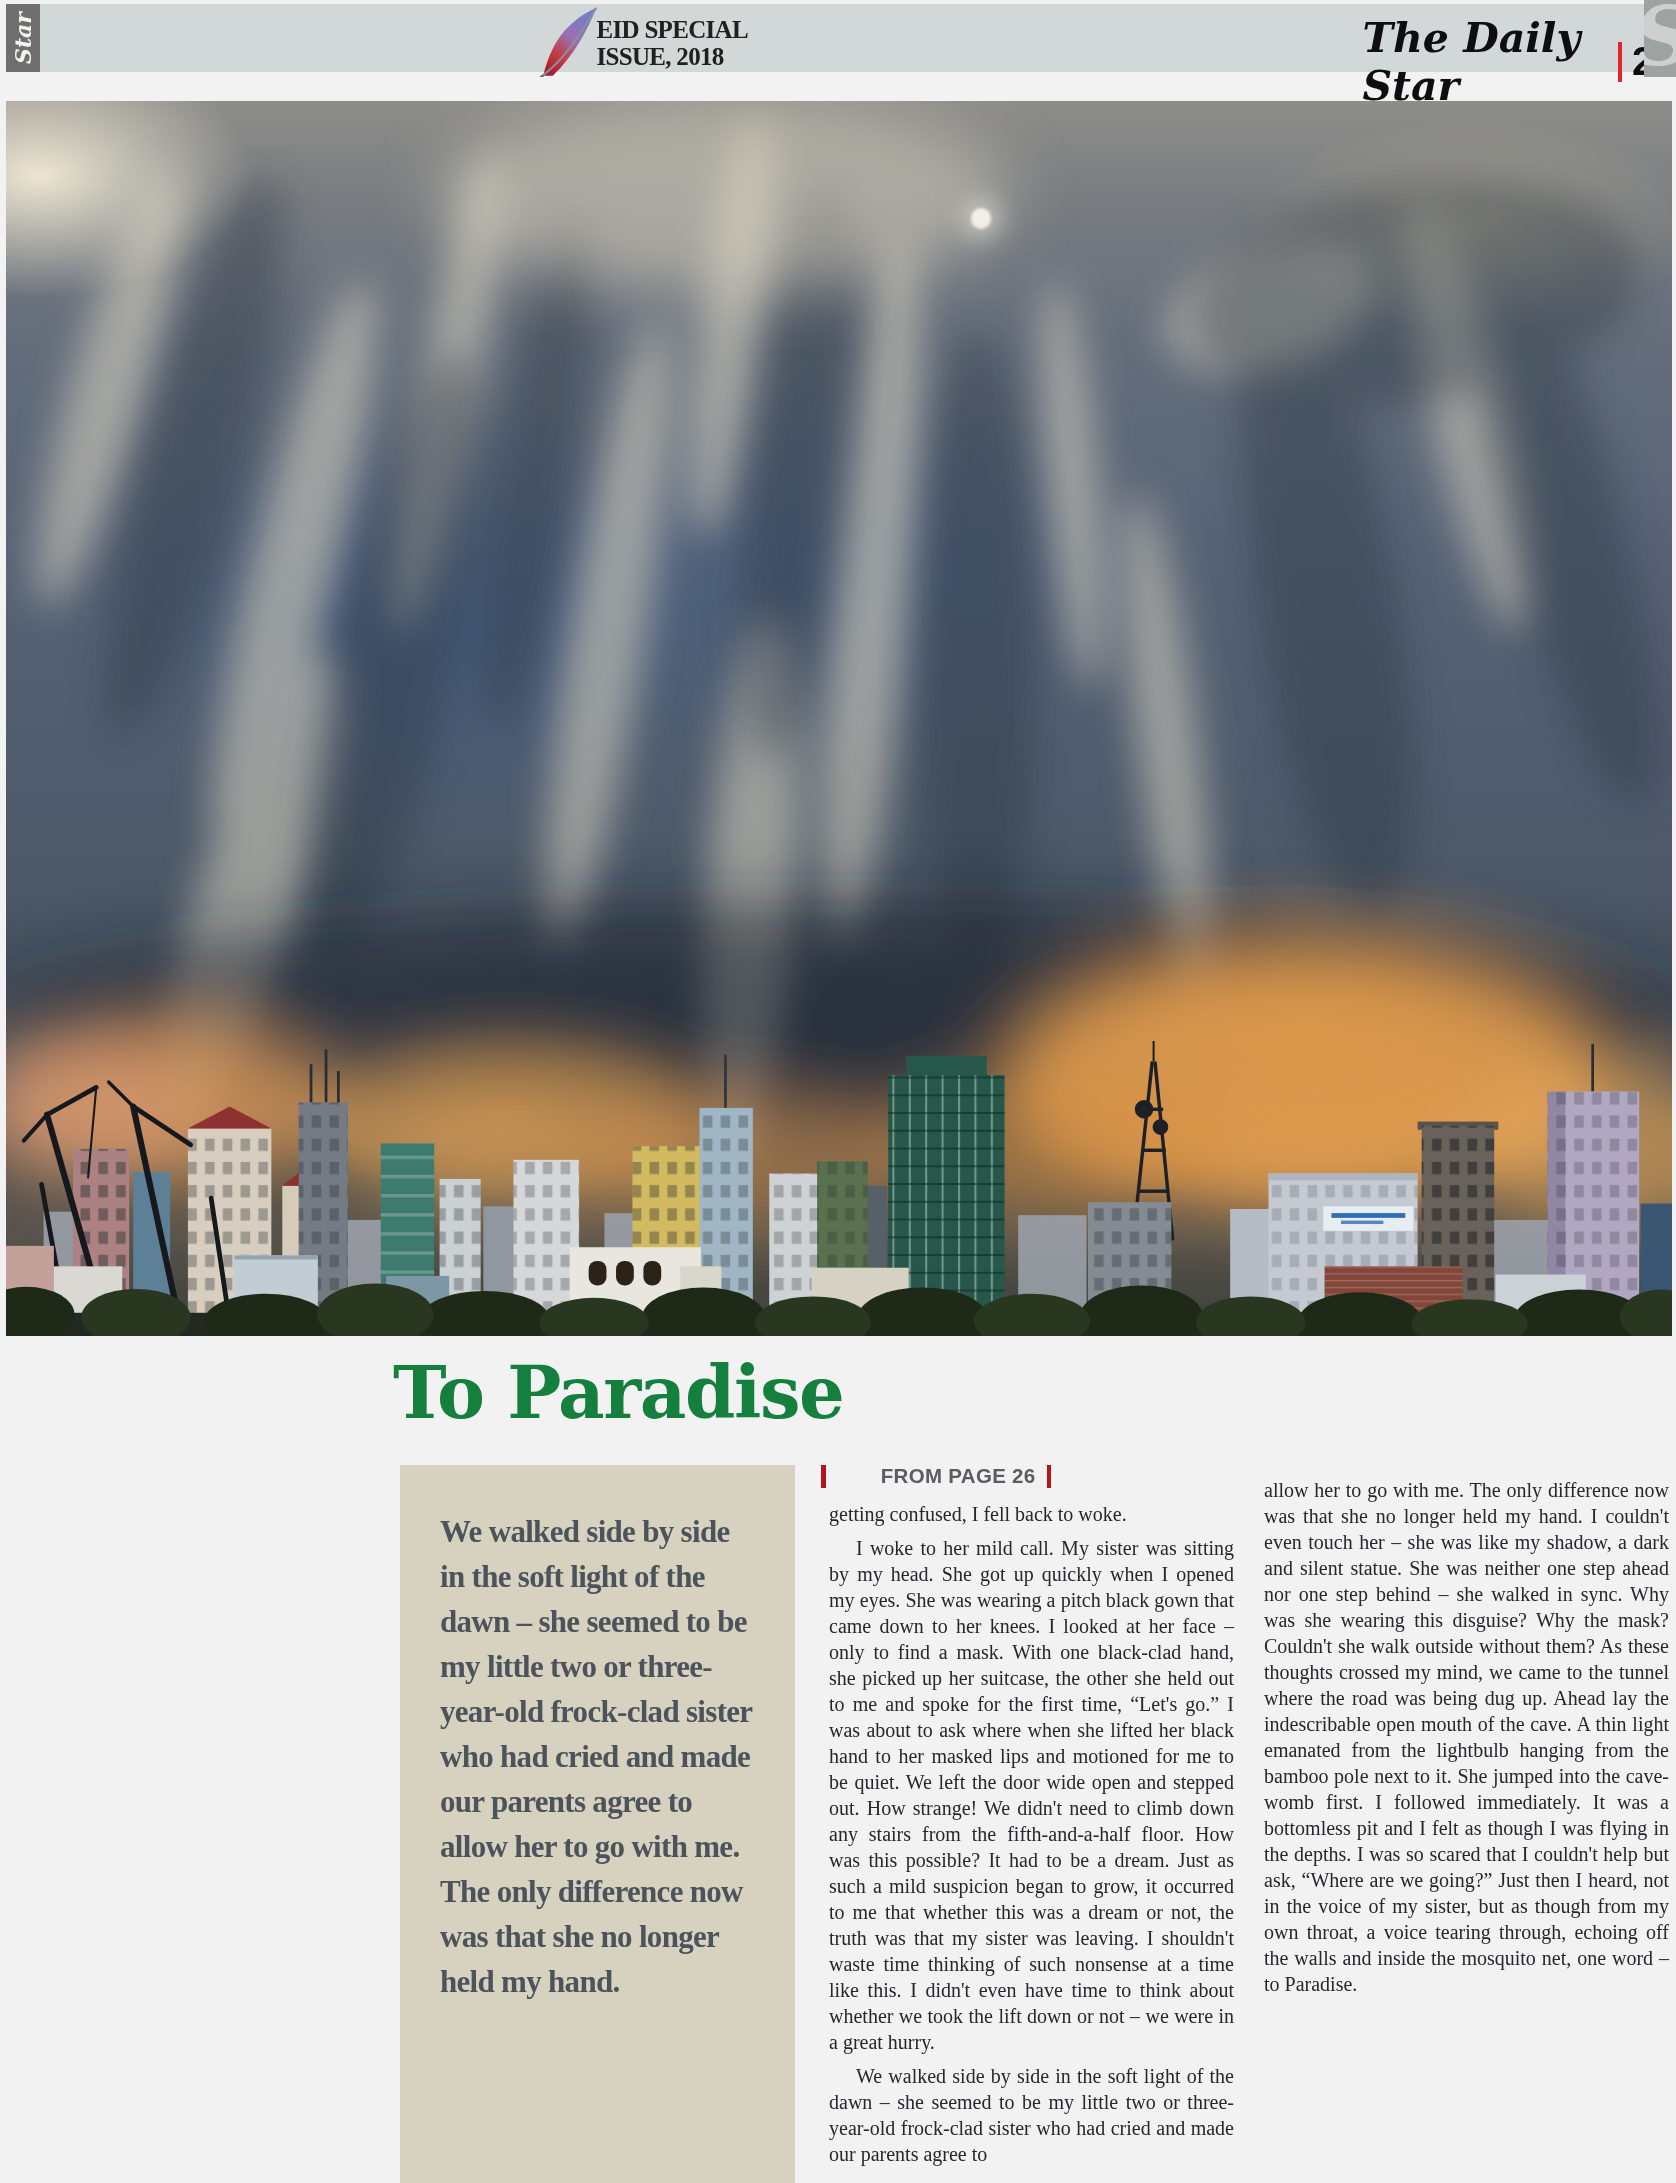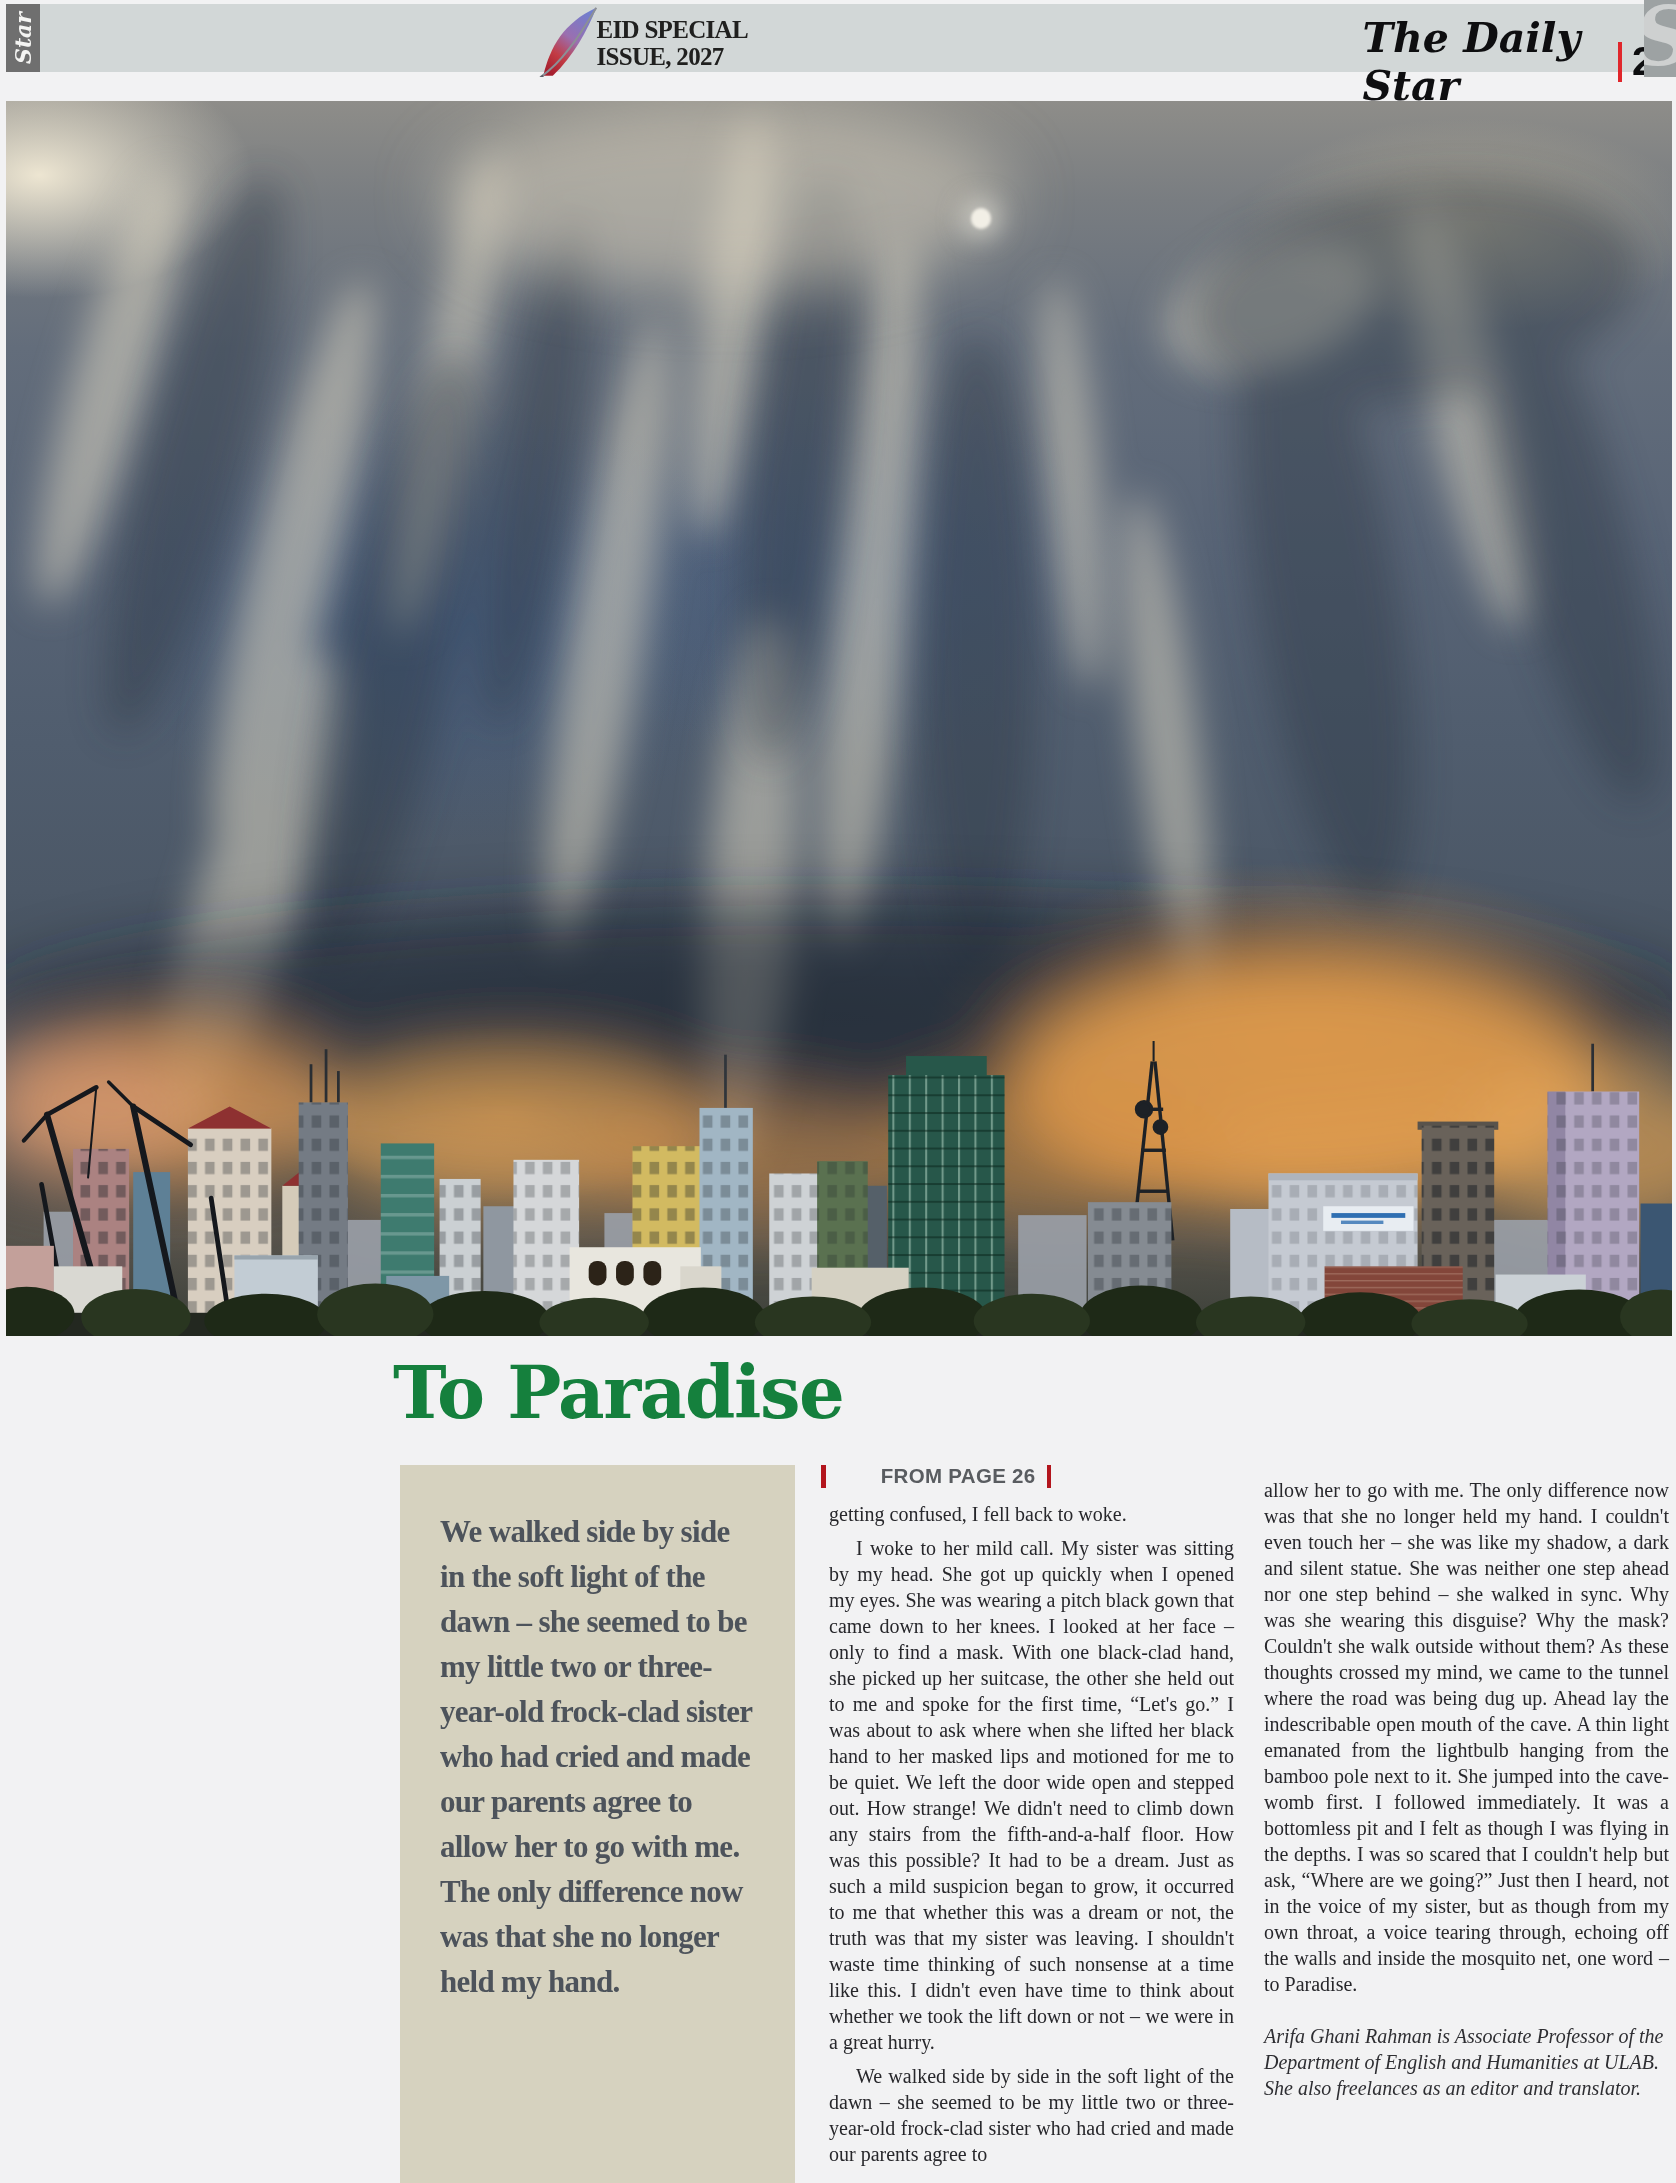--- a/index.html
+++ b/index.html
@@ -77,21 +77,21 @@
           <stop offset="0.75" stop-color="#c23b44"></stop>
           <stop offset="1" stop-color="#a61f2e"></stop>
         </linearGradient>
       </defs>
       <path d="M34,104 C44,62 64,26 112,4 C100,36 78,76 48,104 Z" fill="url(#fg)"></path>
       <path d="M112,4 C86,48 60,86 30,106" fill="none" stroke="#8c8f96" stroke-width="3"></path>
       <path d="M34,104 C26,110 18,112 12,108" fill="none" stroke="#5b5e66" stroke-width="3"></path>
     </svg>
     <div class="eid-special">
       <span>EID SPECIAL</span>
-      <span>ISSUE, 2027</span>
+      <span>ISSUE, 2018</span>
     </div>
     <div class="daily-star-group">
       <span class="daily-star">The Daily Star</span>
       <span class="red-bar"></span>
       <span class="page-number">27</span>
     </div>
     <div class="ghost-block">
       <span>S</span>
     </div>
   </header>
@@ -303,18 +303,17 @@
         <span class="tag-text">FROM PAGE 26</span>
         <span class="bar"></span>
       </div>
       <p class="noindent">getting confused, I fell back to woke.</p>
       <p>I woke to her mild call. My sister was sitting by my head. She got up quickly when I opened my eyes. She was wearing a pitch black gown that came down to her knees. I looked at her face – only to find a mask. With one black-clad hand, she picked up her suitcase, the other she held out to me and spoke for the first time, “Let's go.” I was about to ask where when she lifted her black hand to her masked lips and motioned for me to be quiet. We left the door wide open and stepped out. How strange! We didn't need to climb down any stairs from the fifth-and-a-half floor. How was this possible? It had to be a dream. Just as such a mild suspicion began to grow, it occurred to me that whether this was a dream or not, the truth was that my sister was leaving. I shouldn't waste time thinking of such nonsense at a time like this. I didn't even have time to think about whether we took the lift down or not – we were in a great hurry.</p>
       <p>We walked side by side in the soft light of the dawn – she seemed to be my little two or three-year-old frock-clad sister who had cried and made our parents agree to</p>
     </div>
 
     <div class="col col2">
       <p class="noindent">allow her to go with me. The only difference now was that she no longer held my hand. I couldn't even touch her – she was like my shadow, a dark and silent statue. She was neither one step ahead nor one step behind – she walked in sync. Why was she wearing this disguise? Why the mask? Couldn't she walk outside without them? As these thoughts crossed my mind, we came to the tunnel where the road was being dug up. Ahead lay the indescribable open mouth of the cave. A thin light emanated from the lightbulb hanging from the bamboo pole next to it. She jumped into the cave-womb first. I followed immediately. It was a bottomless pit and I felt as though I was flying in the depths. I was so scared that I couldn't help but ask, “Where are we going?” Just then I heard, not in the voice of my sister, but as though from my own throat, a voice tearing through, echoing off the walls and inside the mosquito net, one word – to Paradise.</p>
-      <p class="bio noindent">Arifa Ghani Rahman is Associate Professor of the Department of English and Humanities at ULAB. She also freelances as an editor and translator.</p>
     </div>
   </main>
 
 </div>
 
 
 </body></html>

